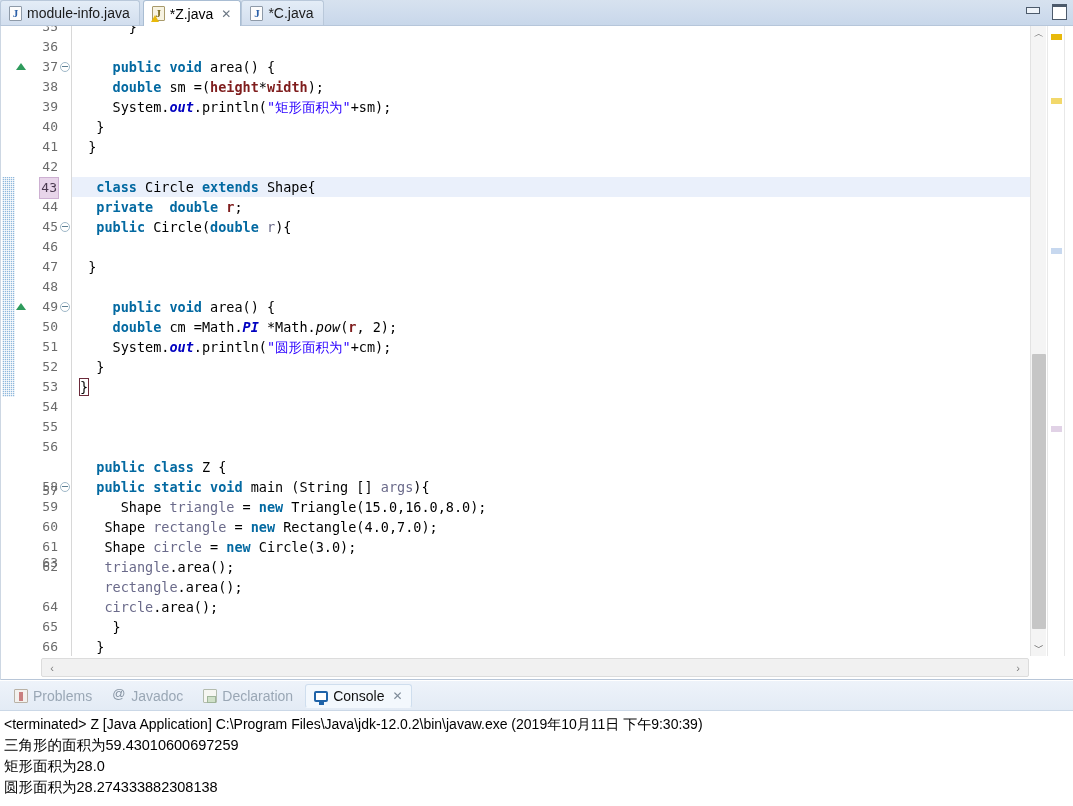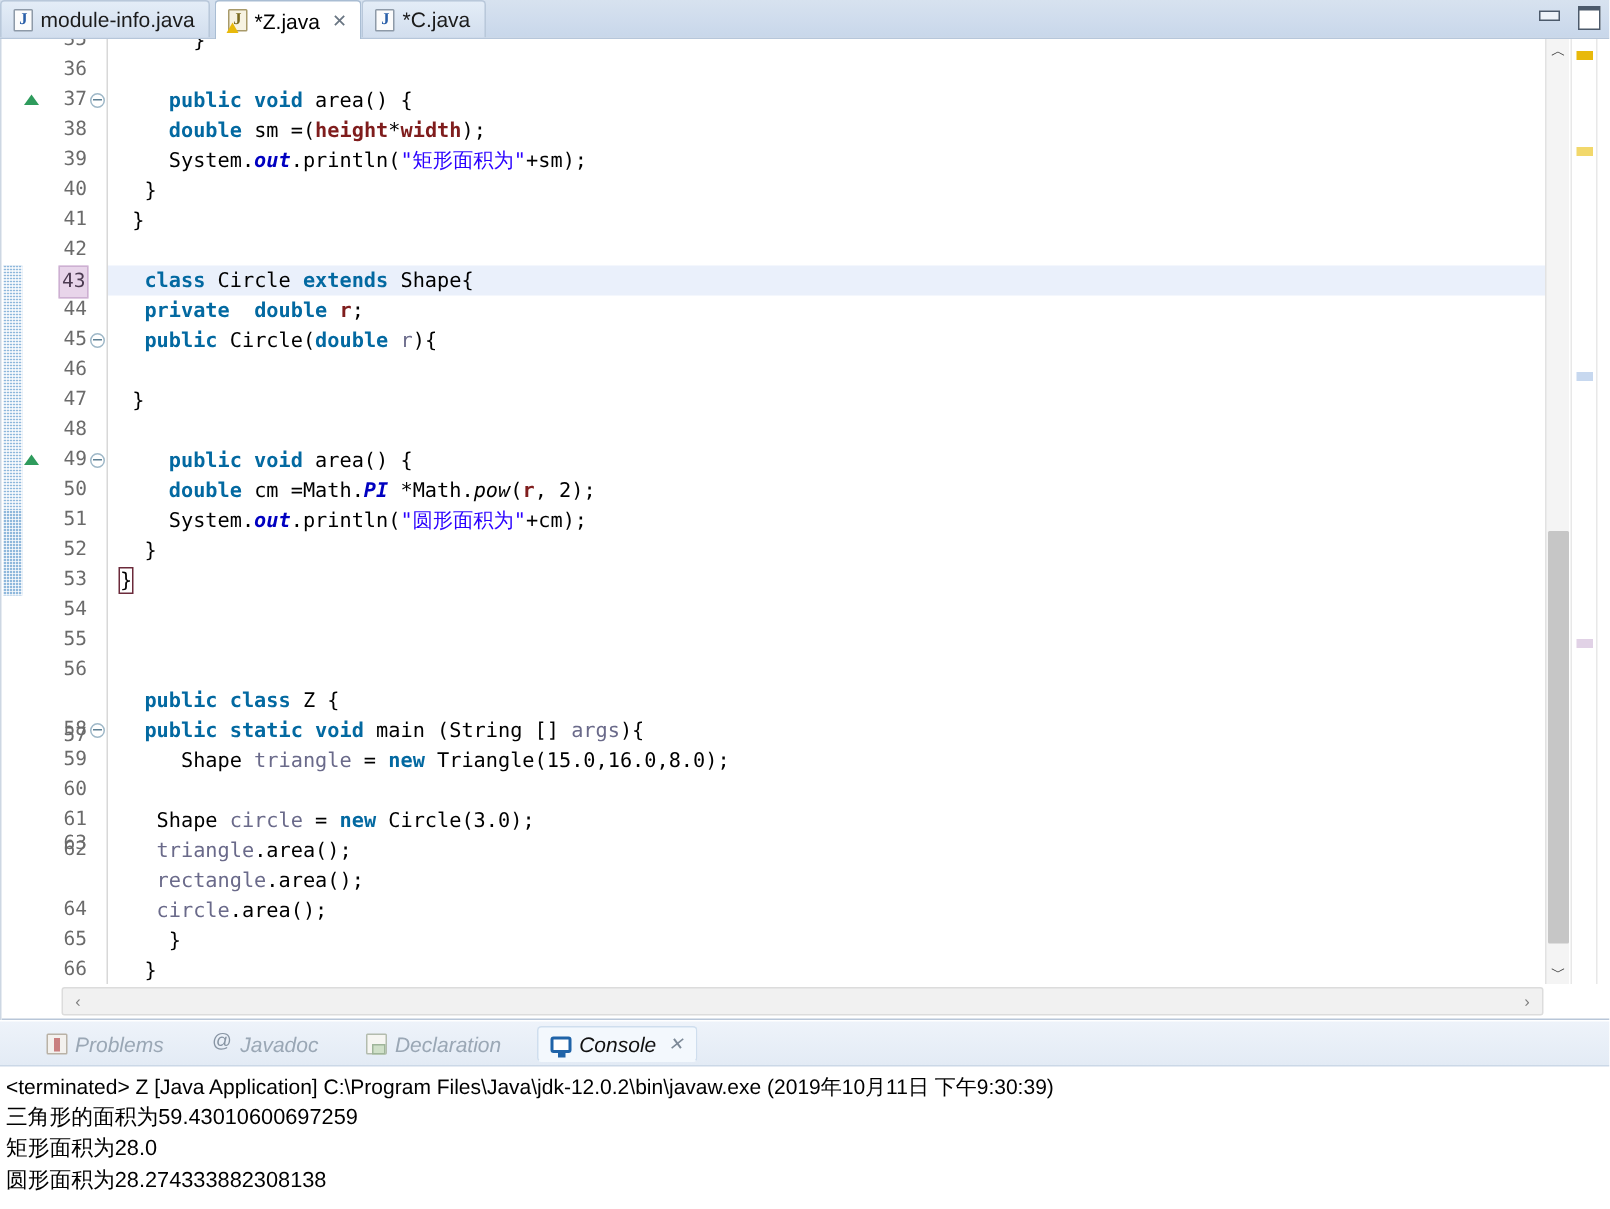--- a/index.html
+++ b/index.html
@@ -279,23 +279,22 @@
     position: absolute; left: 0; top: 681px;
     width: 1073px; height: 125px;
     background: #ffffff;
   }
   .bp-tabbar {
     position: absolute; left: 0; top: 0;
     width: 1073px; height: 30px;
     background: linear-gradient(to bottom, #eef3fa 0%, #e3ebf5 100%);
     border-bottom: 1px solid #cbd8e7;
     display: flex; align-items: center;
-    padding-left: 23px;
-    gap: 16px;
-    font-style: italic;
+    padding-left: 6px;
+    gap: 4px;
   }
   .vtab {
     display: flex; align-items: center; gap: 5px;
     height: 24px;
     padding: 0 8px;
     font-size: 14px;
     color: #9aa7b5;
     border-radius: 3px;
     white-space: nowrap;
     cursor: pointer;
@@ -440,20 +439,21 @@
         <div class="cl" style="top: 291px;"><span class="plain">    </span><span class="kw">double</span><span class="plain"> cm =Math.</span><span class="sfld">PI</span><span class="plain"> *Math.</span><span class="smeth">pow</span><span class="plain">(</span><span class="fld">r</span><span class="plain">, 2);</span></div>
         <div class="cl" style="top: 311px;"><span class="plain">    System.</span><span class="sfld">out</span><span class="plain">.println(</span><span class="str">"圆形面积为"</span><span class="plain">+cm);</span></div>
         <div class="cl" style="top: 331px;"><span class="plain">  }</span></div>
         <div class="cl" style="top: 351px;"><span class="plain bracketbox">}</span></div>
         <div class="cl" style="top: 371px;"></div>
         <div class="cl" style="top: 391px;"></div>
         <div class="cl" style="top: 411px;"></div>
         <div class="cl" style="top: 451px;"><span class="plain">  </span><span class="kw">public static void</span><span class="plain"> main (String [] </span><span class="lvar">args</span><span class="plain">){</span></div>
         <div class="cl" style="top: 431px;"><span class="plain">  </span><span class="kw">public class</span><span class="plain"> Z {</span></div>
         <div class="cl" style="top: 471px;"><span class="plain">     Shape </span><span class="lvar">triangle</span><span class="plain"> = </span><span class="kw">new</span><span class="plain"> Triangle(15.0,16.0,8.0);</span></div>
+        <div class="cl" style="top: 491px;"><span class="plain">   Shape </span><span class="lvar">rectangle</span><span class="plain"> = </span><span class="kw">new</span><span class="plain"> Rectangle(4.0,7.0);</span></div>
         <div class="cl" style="top: 511px;"><span class="plain">   Shape </span><span class="lvar">circle</span><span class="plain"> = </span><span class="kw">new</span><span class="plain"> Circle(3.0);</span></div>
         <div class="cl" style="top: 531px;"><span class="plain">   </span><span class="lvar">triangle</span><span class="plain">.area();</span></div>
         <div class="cl" style="top: 551px;"><span class="plain">   </span><span class="lvar">rectangle</span><span class="plain">.area();</span></div>
         <div class="cl" style="top: 571px;"><span class="plain">   </span><span class="lvar">circle</span><span class="plain">.area();</span></div>
         <div class="cl" style="top: 591px;"><span class="plain">    }</span></div>
         <div class="cl" style="top: 611px;"><span class="plain">  }</span></div>
       </div>
 
     <div class="vscroll">
       <div class="vs-up">︿</div>

